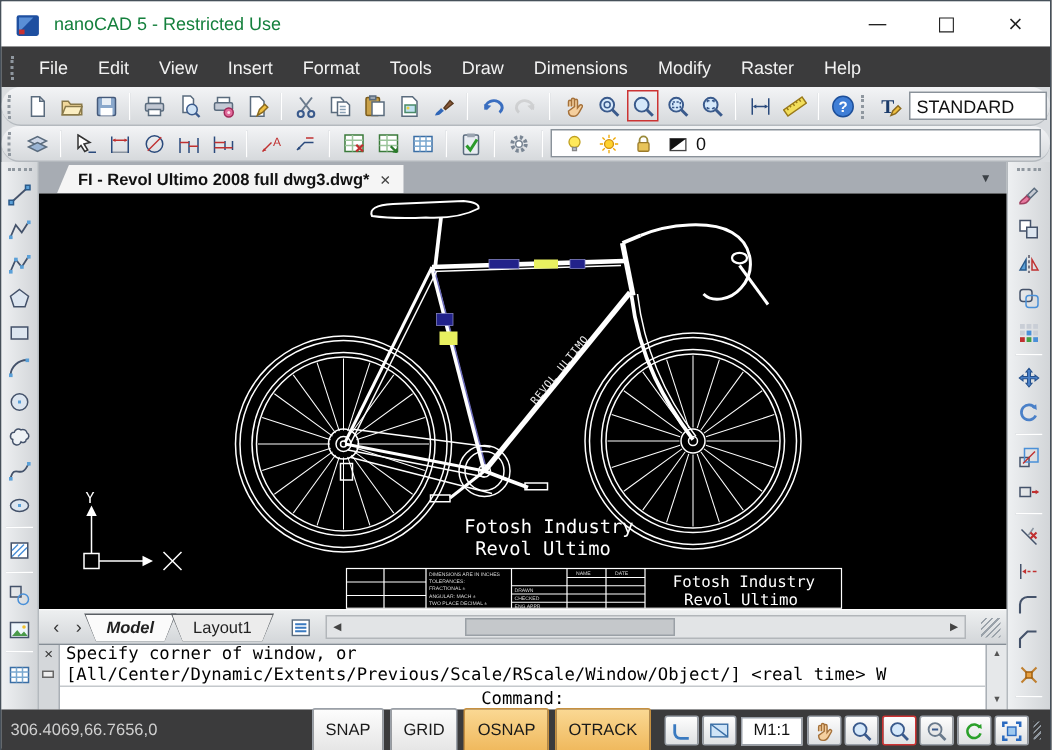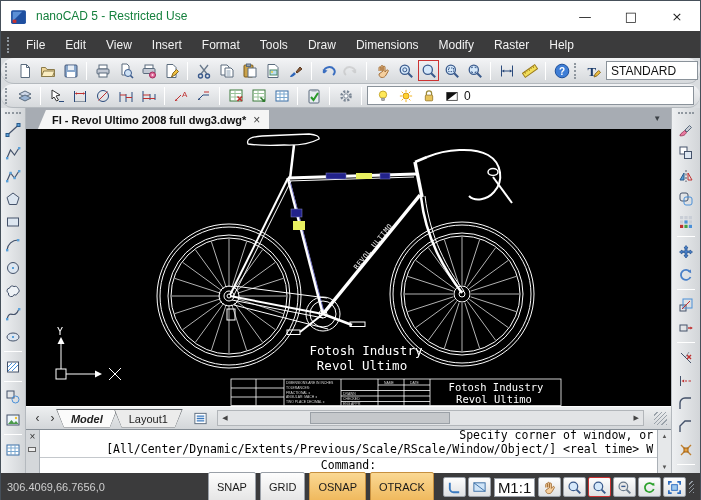--- a/index.html
+++ b/index.html
@@ -66,35 +66,35 @@
   .hthumb { width:140px; height:12px; margin-left:78px; background:#c5c8cb; border:1px solid #9aa0a6; }
   .spacer { flex:1; }
   .corner-grip { width:13px; height:13px; background:repeating-linear-gradient(135deg,transparent 0 2px,#9aa2aa 2px 3px); margin-left:4px; }
 
   
   .cmdwin { height:44px; display:flex; background:#fff; border-top:1px solid #858d95; flex:0 0 auto; }
   .cmdside { width:14px; background:#d4d7da; border-right:1px solid #aab0b6; display:flex; flex-direction:column; align-items:center; padding-top:2px; gap:5px; }
   .cmdclose { font-size:10px; color:#333; background:none; border:none; line-height:10px; }
   .cmdpin { width:8px; height:5px; border:1px solid #666; background:#eee; }
   .cmdbody { flex:1; display:flex; flex-direction:column; font-family:"DejaVu Sans Mono", monospace; font-size:11.5px; color:#000; overflow:hidden; }
-  .cmdhistory { height:28px; overflow:hidden; padding:0 4px; line-height:13.5px; margin-top:-1px;text-align:right; }
+  .cmdhistory { height:28px; overflow:hidden; padding:0 4px; line-height:13.5px; margin-top:-1px; }
   .cmdprompt { border-top:1px solid #c4c8cc; padding:1px 4px; line-height:13px;text-align:center; }
   .cmdspin { width:14px; background:#e6e8ea; border-left:1px solid #aab0b6; display:flex; flex-direction:column; align-items:center; justify-content:space-between; padding:3px 0; }
   .spinbtn { font-size:6px; color:#555; background:none; border:none; line-height:6px; }
 
   
   .statusbar { height:28px; background:#3b3b3c; display:flex; align-items:center; padding:0 6px; gap:3px; flex:0 0 auto; }
   .coords { flex:0 0 198px; color:#cfcfcf; font-size:11px; }
   .sbtn { height:31px; padding:0 8px; font-size:11px; color:#1a1a1a; background:linear-gradient(#fdfdfd,#e4e4e4); border:1px solid #9aa0a8; border-radius:2px; font-family:inherit; }
   .sbtn.on { background:linear-gradient(#fad893,#efb75a); border-color:#c69040; }
   .sgap { width:8px; }
   .sico { width:23px; height:20px; display:flex; align-items:center; justify-content:center; background:linear-gradient(#fdfdfd,#dfe1e3); border:1px solid #9aa0a8; border-radius:2px; padding:0; }
   .sico .ic { width:15px; height:15px; }
   .sico.act { border:1px solid #cc3333; }
-  .sfield { width:92px; height:19px; background:#fff; border:1px solid #9aa0a8; font-size:15px; color:#111; display:flex; align-items:center; justify-content:center; }
+  .sfield { width:92px; height:19px; background:#fff; border:1px solid #9aa0a8; font-size:11px; color:#111; display:flex; align-items:center; justify-content:center; }
   .sgrip { margin-left:auto; width:12px; height:12px; background:repeating-linear-gradient(135deg,transparent 0 2px,#8f979f 2px 3px); }
   .iconsrow { display:flex; align-items:center; gap:2px; }
 </style>
 </head>
 <body>
 
 <svg style="position:absolute;width:0;height:0" aria-hidden="true">
 <defs>
 <symbol id="page" viewBox="0 0 16 16">
         <path d="M4 1.5h5.5l3 3V14.5H4z" fill="#fff" stroke="#5a6b7d"></path>

